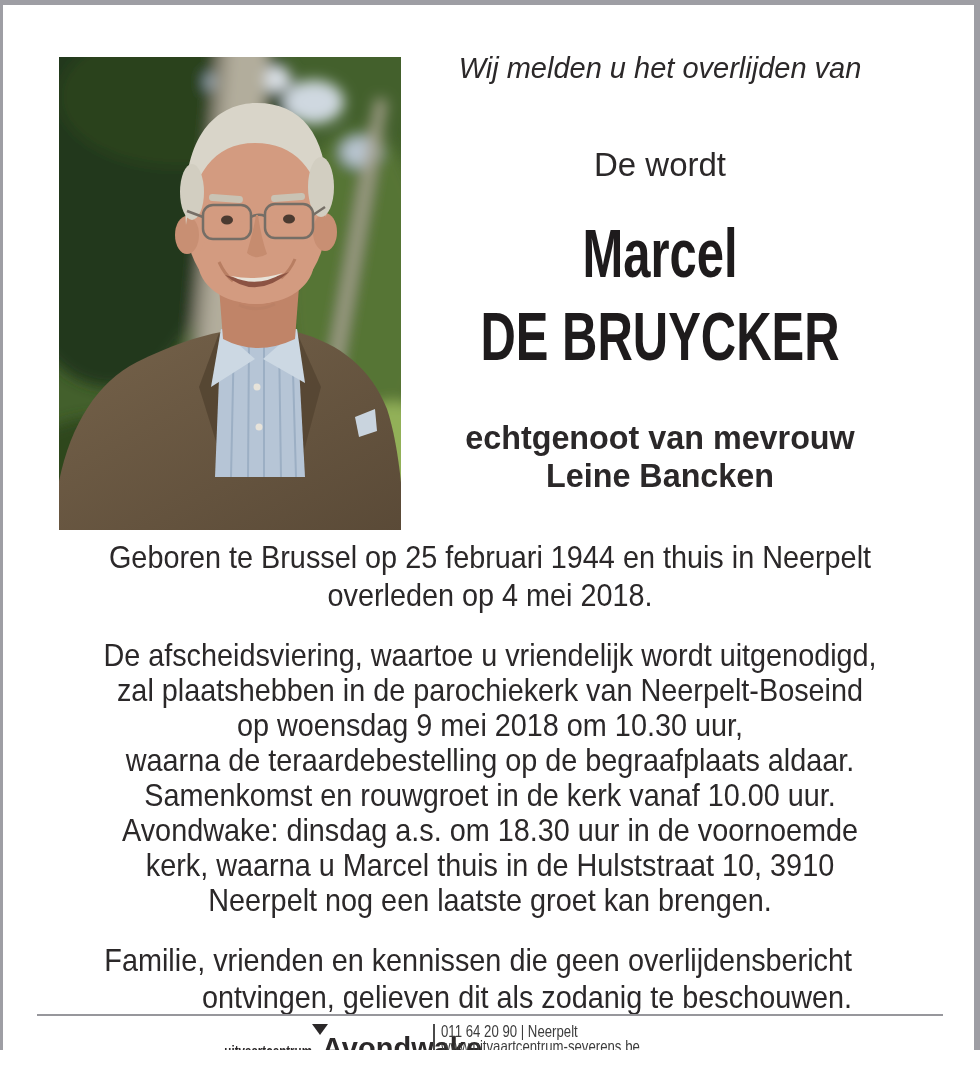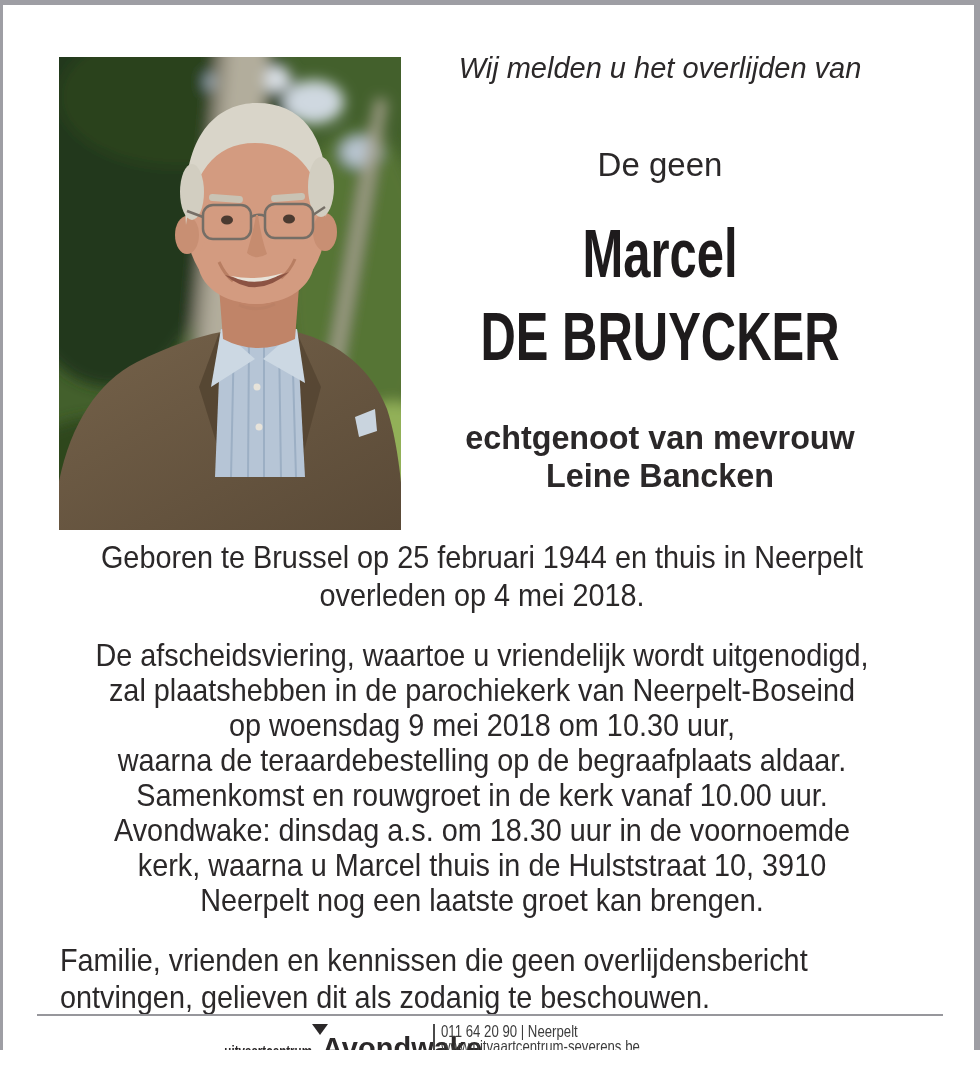--- a/index.html
+++ b/index.html
@@ -30,24 +30,24 @@
   .salutation { top: 146px; font-size: 33px; }
   .name-line  { font-weight: bold; font-size: 68px; letter-spacing: 0px; white-space: nowrap;
                 transform: scaleX(0.72); transform-origin: 50% 50%; color: #1e1b1c; }
   .name1 { top: 214px; }
   .name2 { top: 297px; }
   .relation { font-weight: bold; font-size: 34px; white-space: nowrap;
               transform: scaleX(0.95); transform-origin: 50% 50%; }
   .rel1 { top: 418px; }
   .rel2 { top: 456px; }
 
-  .para { position: absolute; left: 12px; width: 940px; text-align: center; font-size: 32px; }
+  .para { position: absolute; left: 20px; width: 940px; text-align: center; font-size: 32px; }
   .p1 { top: 538px; line-height: 38px; }
   .p2 { top: 638px; line-height: 35px; }
-  .p3 { top: 942px; line-height: 37px; left: 60px; width: 880px; text-align: left; }
+  .p3 { top: 942px; line-height: 37px; left: 60px; width: 880px; text-align: right; }
   .line { white-space: nowrap; transform: scaleX(0.9); transform-origin: 50% 50%; }
   .p3 .line { transform-origin: 0 50%; }
 
   .sep { position: absolute; left: 37px; top: 1014px; width: 906px; height: 2px; background: #97979c; }
 
   .tri {
     position: absolute; left: 312px; top: 1024px; width: 0; height: 0;
     border-left: 8px solid transparent; border-right: 8px solid transparent;
     border-top: 11px solid #2b2829;
   }
@@ -139,21 +139,21 @@
         <path d="M172,219 Q198,232 224,216 Q198,224 172,219 Z" fill="#e8e2d8"></path>
         <path d="M180,248 Q198,256 216,247" stroke="#bb8166" stroke-width="3" fill="none"></path>
         <path d="M296,360 L316,352 L318,374 L300,380 Z" fill="#c9d4de"></path>
         <circle cx="198" cy="330" r="3.5" fill="#e7e3da"></circle>
         <circle cx="200" cy="370" r="3.5" fill="#e7e3da"></circle>
       </g>
     </svg>
   </div>
 
   <div class="rcol intro">Wij melden u het overlijden van</div>
-  <div class="rcol salutation">De geen</div>
+  <div class="rcol salutation">De wordt</div>
   <div class="rcol name-line name1">Marcel</div>
   <div class="rcol name-line name2">DE BRUYCKER</div>
   <div class="rcol relation rel1">echtgenoot van mevrouw</div>
   <div class="rcol relation rel2">Leine Bancken</div>
 
   <div class="para p1">
     <div class="line">Geboren te Brussel op 25 februari 1944 en thuis in Neerpelt</div>
     <div class="line">overleden op 4 mei 2018.</div>
   </div>
 

